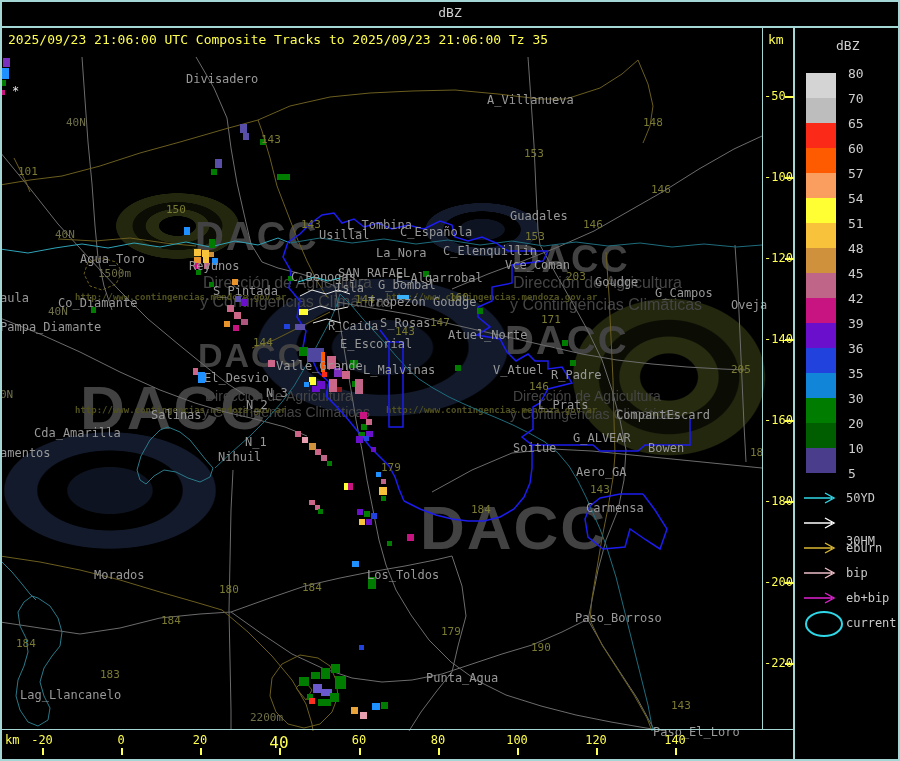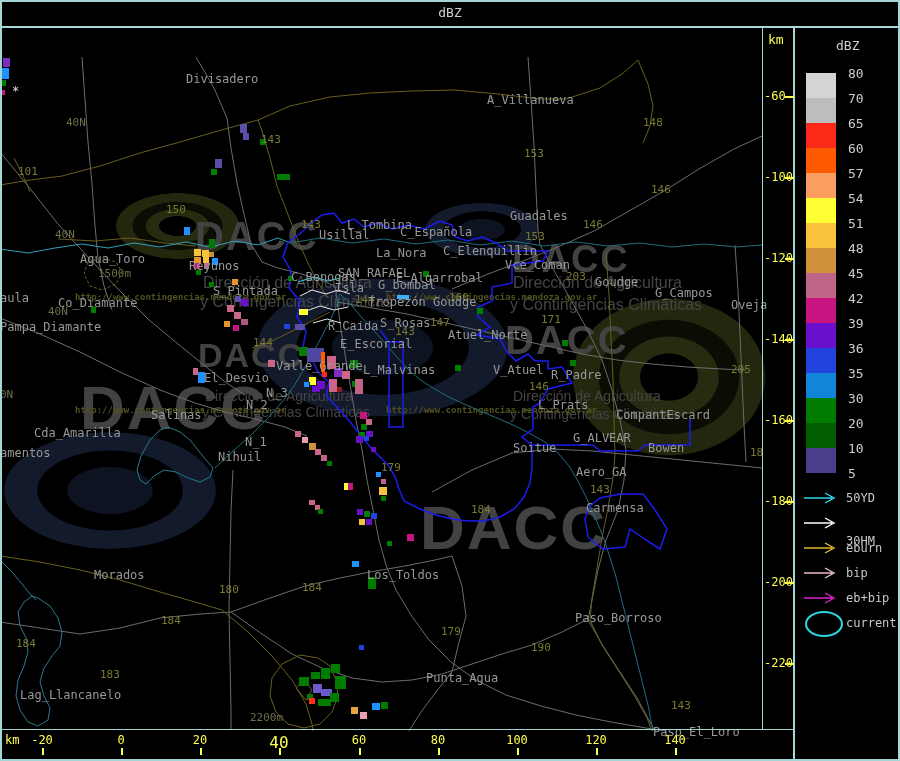--- a/index.html
+++ b/index.html
@@ -29,20 +29,21 @@
   #lines-svg{position:absolute;left:0;top:0;z-index:20;}
   .speckle{background-image:radial-gradient(#f7922a 1px,transparent 1.2px);background-size:6px 5px;}
 </style>
 </head>
 <body>
 
 <div id="root">
   <div id="titlebar">
     <span>dBZ</span>
   </div>
+  <div id="headerline">2025/09/23 21:06:00 UTC Composite Tracks to 2025/09/23 21:06:00 Tz 35</div>
   <span id="km-right">km</span>
   <span id="panel-title">dBZ</span>
 
   <div id="watermark-layer">
       <div class="eye eye-olive" style="left: 95px; top: 182px; width: 165px; height: 88px;"></div>
       <div class="eye eye-navy" style="left: 205px; top: 250px; width: 355px; height: 195px;"></div>
       <div class="eye eye-olive" style="left: 540px; top: 272px; width: 258px; height: 210px;"></div>
       <div class="eye eye-navy" style="left: -40px; top: 408px; width: 300px; height: 165px;"></div>
       <div class="eye eye-navy" style="left: 402px; top: 192px; width: 160px; height: 75px;"></div>
       <div class="wm-dacc" style="left: 195px; top: 214px; font-size: 40px;">DACC</div>
@@ -394,21 +395,21 @@
       <div style="position: absolute; left: 359px; top: 733px; transform: translateX(-50%); color: rgb(255, 255, 79); font-size: 12px; z-index: 55;">60</div>
       <div style="position: absolute; left: 359px; top: 748px; width: 2px; height: 7px; background: rgb(255, 255, 79); z-index: 55;"></div>
       <div style="position: absolute; left: 438px; top: 733px; transform: translateX(-50%); color: rgb(255, 255, 79); font-size: 12px; z-index: 55;">80</div>
       <div style="position: absolute; left: 438px; top: 748px; width: 2px; height: 7px; background: rgb(255, 255, 79); z-index: 55;"></div>
       <div style="position: absolute; left: 517px; top: 733px; transform: translateX(-50%); color: rgb(255, 255, 79); font-size: 12px; z-index: 55;">100</div>
       <div style="position: absolute; left: 517px; top: 748px; width: 2px; height: 7px; background: rgb(255, 255, 79); z-index: 55;"></div>
       <div style="position: absolute; left: 596px; top: 733px; transform: translateX(-50%); color: rgb(255, 255, 79); font-size: 12px; z-index: 55;">120</div>
       <div style="position: absolute; left: 596px; top: 748px; width: 2px; height: 7px; background: rgb(255, 255, 79); z-index: 55;"></div>
       <div style="position: absolute; left: 675px; top: 733px; transform: translateX(-50%); color: rgb(255, 255, 79); font-size: 12px; z-index: 55;">140</div>
       <div style="position: absolute; left: 675px; top: 748px; width: 2px; height: 7px; background: rgb(255, 255, 79); z-index: 55;"></div>
-      <div class="axis-y" style="left: 764px; top: 89px;">-60</div>
+      <div class="axis-y" style="left: 764px; top: 89px;">-50</div>
       <div style="position: absolute; left: 785px; top: 96px; width: 9px; height: 2px; background: rgb(255, 255, 79); z-index: 55;"></div>
       <div class="axis-y" style="left: 764px; top: 170px;">-100</div>
       <div style="position: absolute; left: 785px; top: 177px; width: 9px; height: 2px; background: rgb(255, 255, 79); z-index: 55;"></div>
       <div class="axis-y" style="left: 764px; top: 251px;">-120</div>
       <div style="position: absolute; left: 785px; top: 258px; width: 9px; height: 2px; background: rgb(255, 255, 79); z-index: 55;"></div>
       <div class="axis-y" style="left: 764px; top: 332px;">-140</div>
       <div style="position: absolute; left: 785px; top: 339px; width: 9px; height: 2px; background: rgb(255, 255, 79); z-index: 55;"></div>
       <div class="axis-y" style="left: 764px; top: 413px;">-160</div>
       <div style="position: absolute; left: 785px; top: 420px; width: 9px; height: 2px; background: rgb(255, 255, 79); z-index: 55;"></div>
       <div class="axis-y" style="left: 764px; top: 494px;">-180</div>

